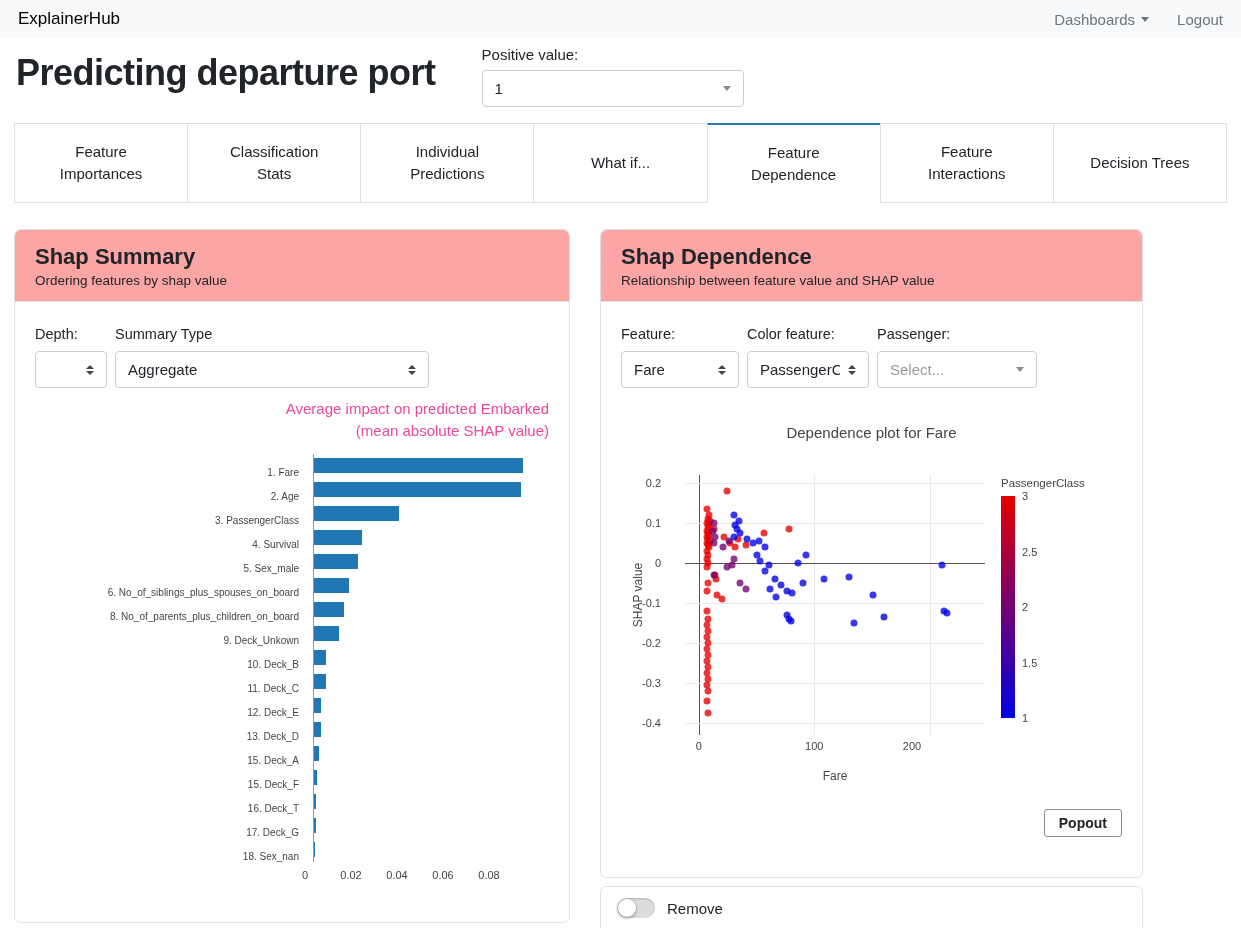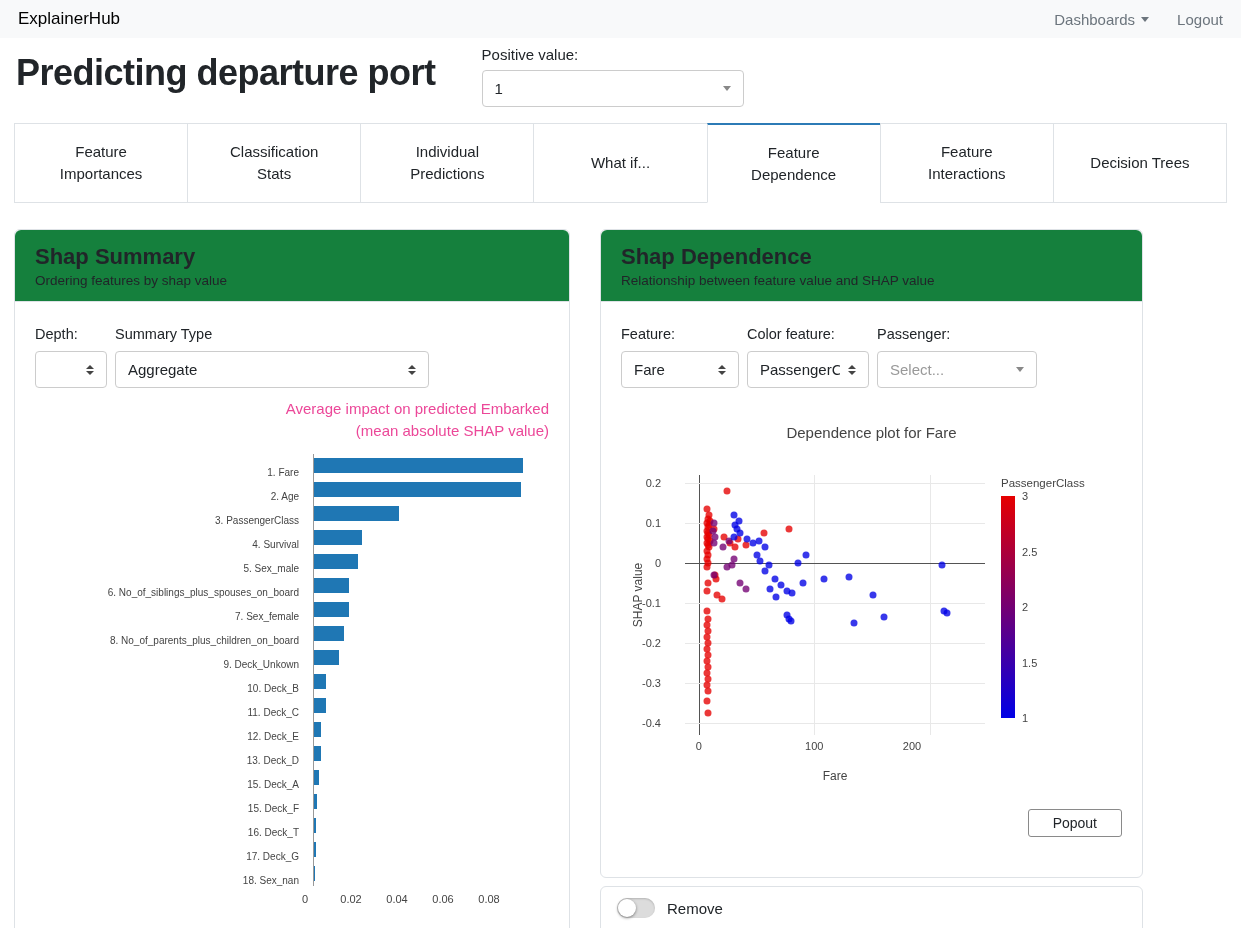--- a/index.html
+++ b/index.html
@@ -39,21 +39,21 @@
     font-size: 15px; line-height: 1.45; padding: 10px 28px; background: #fff;
     cursor: pointer; color: #212529; }
   .tab:first-child { margin-left: 0; }
   .tab.active { border-top: 2px solid var(--active-tab, #2c7bb6); border-bottom-color: #fff; }
 
   
   .content { display: flex; align-items: flex-start; padding: 0 14px; margin-top: 26px; gap: 30px; }
   .col-left { width: 556px; }
   .col-right { width: 543px; }
   .card { border: 1px solid #dee2e6; border-radius: 6px; background: #fff; }
-  .card-header { background: #15803d; padding: 14px 20px 13px;
+  .card-header { background: #fca5a5; padding: 14px 20px 13px;
     border-bottom: 1px solid #dee2e6; border-radius: 6px 6px 0 0; }
   .card-title { font-size: 22px; font-weight: 700; }
   .card-subtitle { font-size: 13.5px; margin-top: 3px; }
   .card-body { padding: 24px 20px 40px; }
 
   .controls { display: flex; gap: 8px; }
   .control label { font-size: 14.5px; display: block; margin-bottom: 9px; }
   .sel-depth { width: 72px; }
   .sel-summary { width: 314px; }
   .sel-feature { width: 118px; }
@@ -94,22 +94,22 @@
   .colorbar-block { margin-left: 16px; padding-top: 2px; }
   .colorbar-title { font-size: 11.5px; color: #444; margin-bottom: 7px; white-space: nowrap; }
   .colorbar-row { display: flex; }
   .colorbar { width: 14px; height: 222px; }
   .cb-ticks { position: relative; width: 32px; font-size: 11px; color: #444; }
   .cb-tick { position: absolute; left: 7px; transform: translateY(-50%); }
 
   
   .popout-row { display: flex; justify-content: flex-end; margin-top: 26px; }
   .popout-btn { border: 1px solid #8a8a8a; border-radius: 3px; background: #fff;
-    padding: 5px 24px; font-size: 14px; color: #212529; cursor: pointer;
-    font-family: "Liberation Sans", sans-serif; }
+    padding: 5px 14px; font-size: 14px; color: #212529; cursor: pointer;
+    font-family: "Liberation Sans", sans-serif; font-weight: bold; }
   .remove-card { border: 1px solid #dee2e6; border-radius: 6px; margin-top: 8px;
     padding: 11px 16px 20px; display: flex; align-items: center; gap: 12px; background: #fff; }
   .toggle { width: 38px; height: 20px; border-radius: 10px; background: #dcdcdc;
     position: relative; cursor: pointer; box-shadow: inset 0 1px 2px rgba(0,0,0,.18); flex: none; }
   .toggle-knob { position: absolute; top: 1px; left: 1px; width: 18px; height: 18px;
     border-radius: 50%; background: #fff; box-shadow: 0 1px 3px rgba(0,0,0,.45); }
   .remove-label { font-size: 15px; }
 </style>
 </head>
 <body>
@@ -208,26 +208,20 @@
               </div>
             </div>
             <div class="bar-row">
               <div class="bar-label">5. Sex_male</div>
               <div class="bar-area">
                 <div class="bar" style="width: 43.7px; background: rgb(31, 119, 180);"></div>
               </div>
             </div>
             <div class="bar-row">
               <div class="bar-label">6. No_of_siblings_plus_spouses_on_board</div>
-              <div class="bar-area">
-                <div class="bar" style="width: 34.5px; background: rgb(31, 119, 180);"></div>
-              </div>
-            </div>
-            <div class="bar-row">
-              <div class="bar-label">7. Sex_female</div>
               <div class="bar-area">
                 <div class="bar" style="width: 34.5px; background: rgb(31, 119, 180);"></div>
               </div>
             </div>
             <div class="bar-row">
               <div class="bar-label">8. No_of_parents_plus_children_on_board</div>
               <div class="bar-area">
                 <div class="bar" style="width: 29.9px; background: rgb(31, 119, 180);"></div>
               </div>
             </div>

